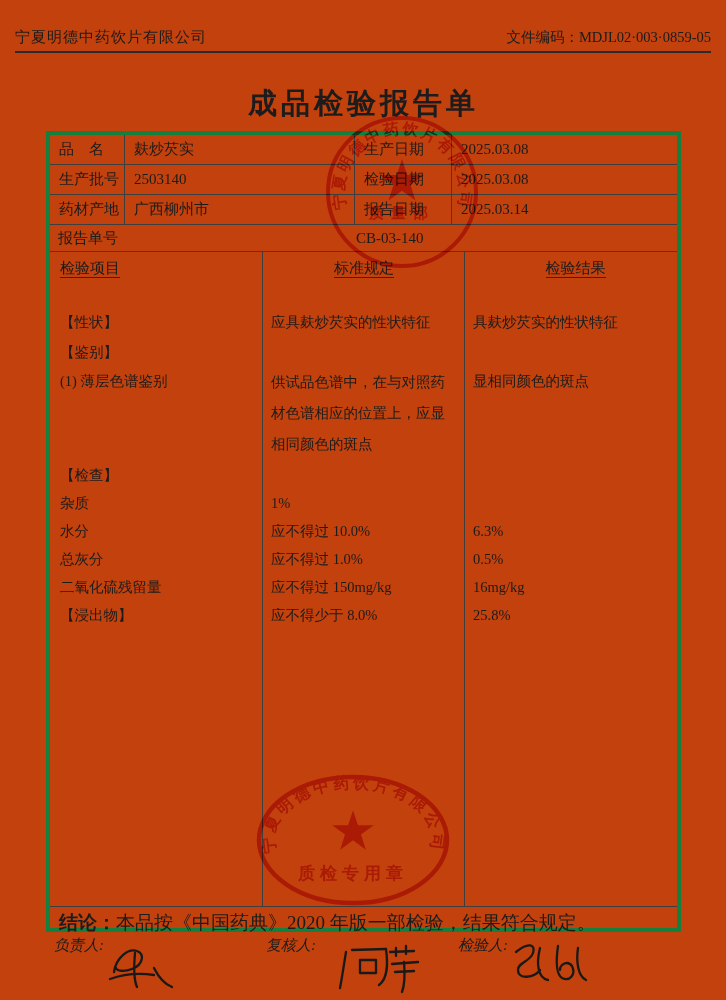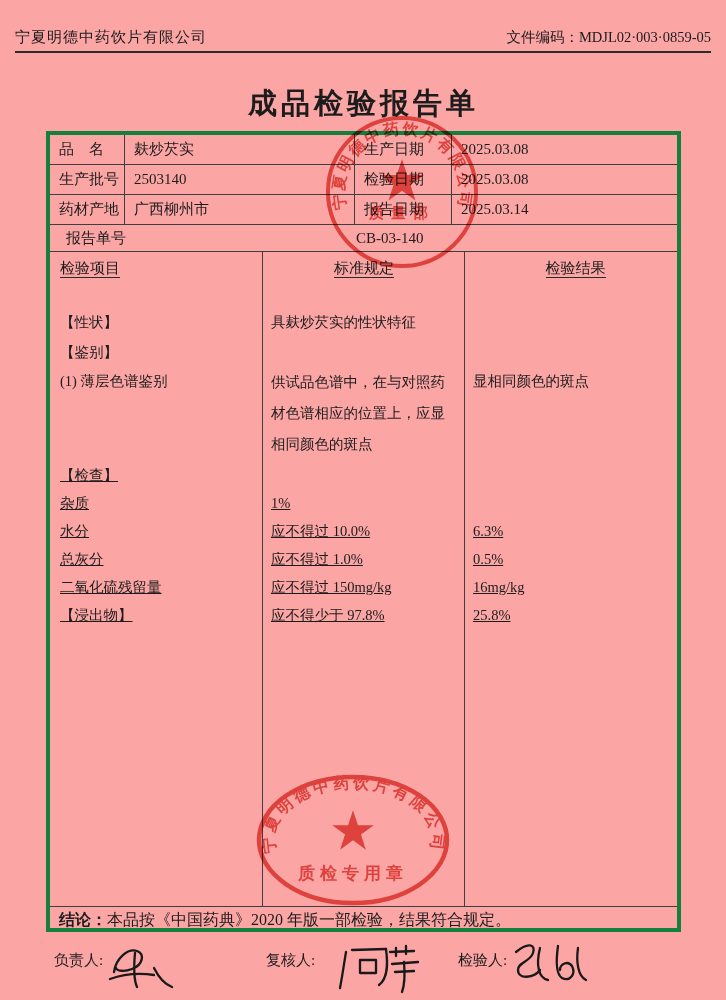--- a/index.html
+++ b/index.html
@@ -4,68 +4,68 @@
 <style>
   html,body{margin:0;padding:0;}
   body{
     width:726px;height:1000px;
     background:#ffffff;
     font-family:"Liberation Serif","DejaVu Serif",serif;
     color:#1c1c1c;
     position:relative;
     overflow:hidden;
   }
-  .page{position:absolute;inset:0;background:#fca5a5;}
+  .page{position:absolute;inset:0;background:#c2410c;}
 
   
   .hdr{position:absolute;left:15px;top:28px;width:696px;display:flex;justify-content:space-between;align-items:flex-end;font-size:15px;}
   .hdr .co{letter-spacing:1px;}
   .hdr .code{font-size:14.5px;text-align:right;}
   .hdr-rule{position:absolute;left:15px;top:51px;width:696px;height:2px;background:#2b2b2b;}
 
   
   .title{position:absolute;left:46px;top:84px;width:635px;text-align:center;
     font-size:29px;font-weight:bold;letter-spacing:4px;font-family:Liberation Mono, monospace;}
 
   
   .doc{position:absolute;left:46px;top:131px;width:635px;height:801px;
     border:4px solid #15803d;box-sizing:border-box;}
 
   
   .info{display:grid;grid-template-columns:75px 230px 97px 1fr;font-size:15px;}
   .info .cell{height:29px;line-height:29px;padding-left:9px;border-bottom:1px solid #3e3e3e;border-right:1px solid #3e3e3e;overflow:hidden;white-space:nowrap;}
   .info .cell.lastcol{border-right:none;}
   .info-merged{position:relative;height:26px;line-height:26px;border-bottom:1px solid #3e3e3e;font-size:15px;}
-  .info-merged .lbl{padding-left:16px;}
+  .info-merged .lbl{padding-left:8px;}
   .info-merged .val{position:absolute;left:306px;top:0;}
 
   
   .mtable{position:relative;height:655px;border-bottom:1px solid #3e3e3e;box-sizing:border-box;}
   .vline{position:absolute;top:0;bottom:0;width:1px;background:#3e3e3e;}
   .vline.v1{left:212px;} .vline.v2{left:414px;}
   .mrow{display:grid;grid-template-columns:212px 202px 221px;align-items:start;font-size:14.5px;}
   .mrow .c1{padding-left:10px;}
   .mrow .c2,.mrow .c3{padding-left:9px;padding-right:6px;}
   .mrow.hrow{padding-top:7px;height:23px;}
   .mrow.hrow .c1 span,.mrow.hrow .c2 span,.mrow.hrow .c3 span{
     font-size:15px;border-bottom:1px solid #2a2a2a;padding-bottom:1px;}
   .mrow.hrow .c2,.mrow.hrow .c3{text-align:center;padding-left:8px;}
   .gap30{height:30px;}
   .mrow.r30{height:30px;line-height:20px;}
-  .mrow.r28{height:28px;line-height:20px;text-decoration:underline;}
+  .mrow.r28{height:28px;line-height:20px;}
   .mrow.wrap{min-height:93px;}
   .mrow.wrap .c2{line-height:31px;margin-top:-5px;}
 
   
-  .conclusion{height:22px;border-top:0;padding:3px 4px 0 9px;font-size:16px;white-space:nowrap;}
+  .conclusion{height:22px;border-top:0;padding:3px 4px 0 9px;font-size:19px;white-space:nowrap;}
   .conclusion .b{font-weight:bold;}
 
   
   .signs{position:absolute;left:46px;top:936px;width:635px;height:60px;font-size:15px;}
-  .signs .slabel{position:absolute;top:15px;}
+  .signs .slabel{position:absolute;top:0;font-style:italic;}
   .s1{left:8px;} .s2{left:220px;} .s3{left:412px;}
   .sig{position:absolute;}
   .sig path{stroke:#191919;stroke-width:2.3;fill:none;stroke-linecap:round;stroke-linejoin:round;}
 
   
   .stamp{position:absolute;mix-blend-mode:multiply;opacity:.88;}
 </style>
 </head>
 <body>
 
@@ -110,20 +110,21 @@
       <div class="mrow hrow">
         <div class="c1"><span>检验项目</span></div>
         <div class="c2"><span>标准规定</span></div>
         <div class="c3"><span>检验结果</span></div>
       </div>
 
       <div class="gap30"></div>
 
       <div class="mrow r30">
         <div class="c1">【性状】</div>
+        <div class="c2">应具麸炒芡实的性状特征</div>
         <div class="c3">具麸炒芡实的性状特征</div>
       </div>
 
       <div class="mrow r30">
         <div class="c1">【鉴别】</div>
         <div class="c2"></div>
         <div class="c3"></div>
       </div>
 
       <div class="mrow wrap">
@@ -156,21 +157,21 @@
       </div>
 
       <div class="mrow r28">
         <div class="c1">二氧化硫残留量</div>
         <div class="c2">应不得过 150mg/kg</div>
         <div class="c3">16mg/kg</div>
       </div>
 
       <div class="mrow r28">
         <div class="c1">【浸出物】</div>
-        <div class="c2">应不得少于 97.8%</div>
+        <div class="c2">应不得少于 8.0%</div>
         <div class="c3">25.8%</div>
       </div>
     </div>
 
     <div class="conclusion">
       <span class="b">结论：</span><span>本品按《中国药典》2020 年版一部检验，结果符合规定。</span>
     </div>
   </div>
 
   <div class="signs">

